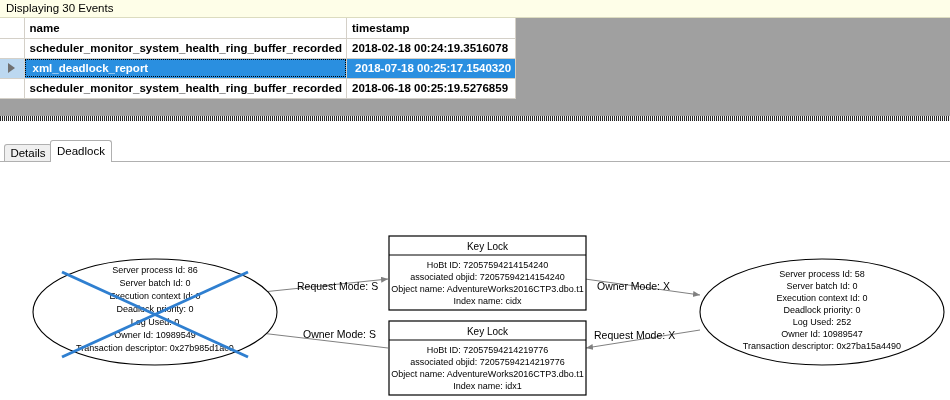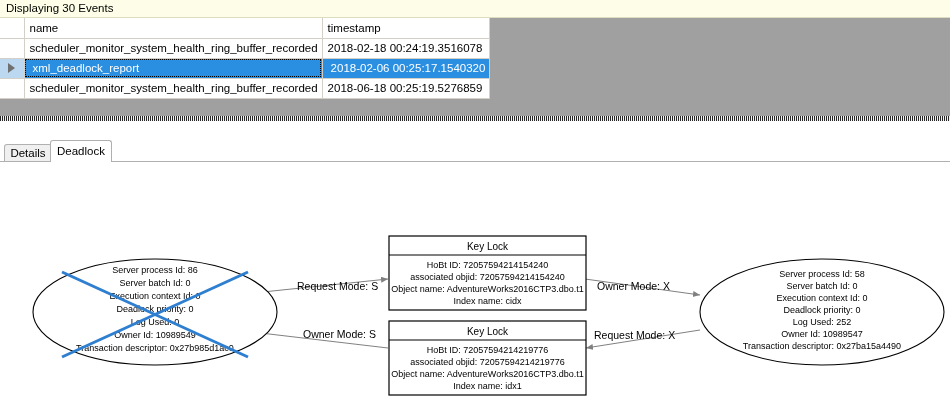--- a/index.html
+++ b/index.html
@@ -33,21 +33,21 @@
     position: absolute; left: 0; top: 0;
     border-collapse: collapse;
     table-layout: fixed;
     background: #fff;
   }
   .grid-table td, .grid-table th {
     border: 1px solid #d4d0c8;
     border-top: none;
     border-left: none;
     font-size: 11.5px;
-    font-weight: normal;
+    font-weight: bold;
     text-align: left;
     padding: 2px 4px 2px 5px;
     height: 20px;
     box-sizing: border-box;
     white-space: nowrap;
     overflow: hidden;
     color: #000;
     background: #fff;
     margin-top: 32px;
   }
@@ -171,21 +171,21 @@
         <tr>
           <td class="col-sel"></td>
           <td class="col-name">scheduler_monitor_system_health_ring_buffer_recorded</td>
           <td class="col-ts">2018-02-18 00:24:19.3516078</td>
         </tr>
         <tr class="row-selected">
           <td class="col-sel">
             <div class="sel-arrow"></div>
           </td>
           <td class="col-name cell-focus">xml_deadlock_report</td>
-          <td class="col-ts">2018-02-06 00:25:17.1540320</td>
+          <td class="col-ts">2018-07-18 00:25:17.1540320</td>
         </tr>
         <tr>
           <td class="col-sel"></td>
           <td class="col-name">scheduler_monitor_system_health_ring_buffer_recorded</td>
           <td class="col-ts">2018-06-18 00:25:19.5276859</td>
         </tr>
       </tbody>
     </table>
   </div>
 

